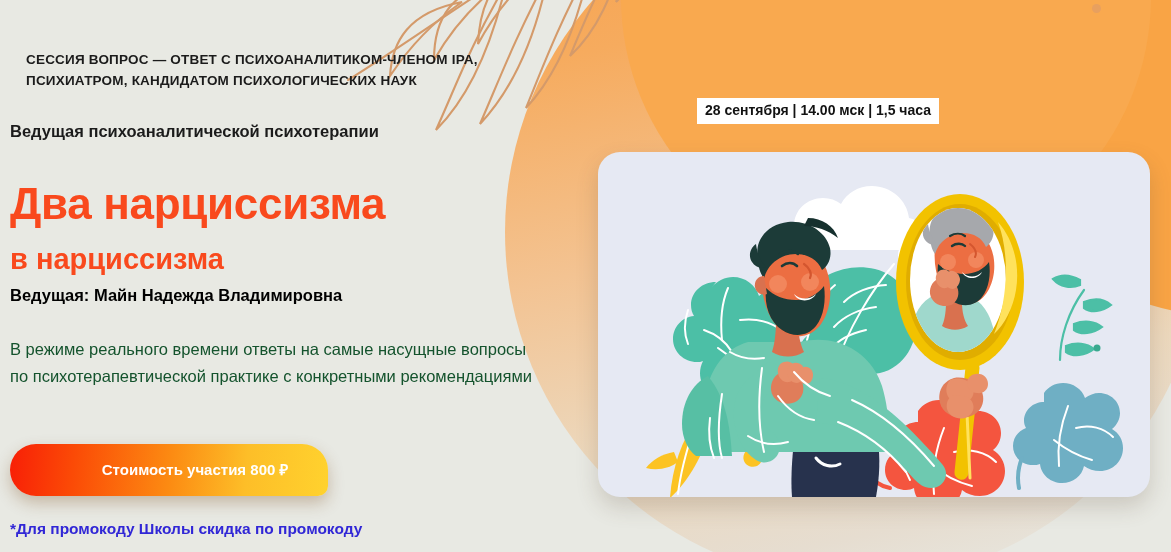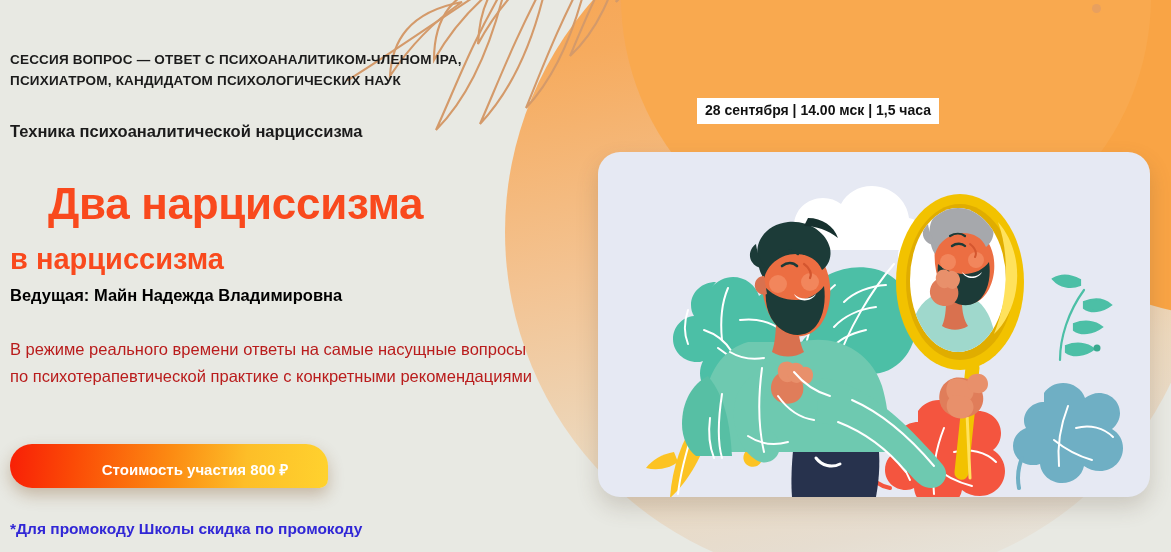--- a/index.html
+++ b/index.html
@@ -41,50 +41,50 @@
     left:1092px; top:4px; width:9px; height:9px;
     border-radius:50%; background:#e8a05f;
   }
 
   .fern { left:330px; top:-108px; width:330px; height:240px; }
 
   
   .content { position:absolute; left:10px; top:0; width:545px; height:552px; }
 
   .kicker {
-    position:absolute; left:0; top:50px; width:545px;
+    position:absolute; left:16px; top:50px; width:545px;
     font-size:13.5px; font-weight:bold; letter-spacing:.2px;
     line-height:1.55; color:#1b1b1b;
   }
   .subtitle {
     position:absolute; left:0; top:122px;
     font-size:16.5px; font-weight:bold; color:#1b1b1b;
   }
   .title-main {
     position:absolute; left:0; top:182px;
     font-size:44px; font-weight:bold; color:#f9491d;
-    letter-spacing:-.3px; line-height:1;margin-left:38px;
+    letter-spacing:-.3px; line-height:1;
   }
   .title-sub {
     position:absolute; left:0; top:245px;
     font-size:29px; font-weight:bold; color:#f9491d; line-height:1;
   }
   .host {
     position:absolute; left:0; top:286px;
     font-size:16.5px; font-weight:bold; color:#000000;
   }
   .lead {
     position:absolute; left:0; top:336px; width:530px;
-    font-size:16.5px; color:#b91c1c; line-height:1.62;
+    font-size:16.5px; color:#14532d; line-height:1.62;
   }
 
   
   .cta {
     position:absolute; left:0; top:444px;
-    width:318px; height:44px;
+    width:318px; height:52px;
     border:0; cursor:pointer;
     border-radius:26px 26px 10px 26px;
     background:linear-gradient(95deg,#f81f06 0%,#fb4a06 20%,#fc8a12 50%,#fdbe28 74%,#ffd22e 100%);
     box-shadow:0 7px 16px rgba(120,70,20,.30);
     color:#fff; font-size:15px; font-weight:bold;
     font-family:"Liberation Sans", sans-serif;
     text-align:center; line-height:52px;
     padding-left:52px;
   }
   .promo {
@@ -132,21 +132,21 @@
       <path d="M240 164 C256 126 268 96 296 48 C284 104 266 140 240 164 Z"></path>
       <path d="M286 110 C298 82 306 62 324 28 C316 70 302 94 286 110 Z"></path>
       <path d="M196 64 C230 48 266 36 318 24"></path>
     </g>
   </svg>
 
   <div class="content">
 
     <div class="kicker">СЕССИЯ ВОПРОС — ОТВЕТ С ПСИХОАНАЛИТИКОМ-ЧЛЕНОМ IPA, ПСИХИАТРОМ, КАНДИДАТОМ ПСИХОЛОГИЧЕСКИХ НАУК</div>
 
-    <div class="subtitle">Техника психоаналитической нарциссизма</div>
+    <div class="subtitle">Ведущая психоаналитической психотерапии</div>
 
     <h1 class="title-main">Два нарциссизма</h1>
     <h2 class="title-sub">в нарциссизма</h2>
 
     <div class="host">Ведущая: Майн Надежда Владимировна</div>
 
     <p class="lead">В режиме реального времени ответы на самые насущные вопросы по психотерапевтической практике с конкретными рекомендациями</p>
 
     <button class="cta">Стоимость участия 800 ₽</button>
 

